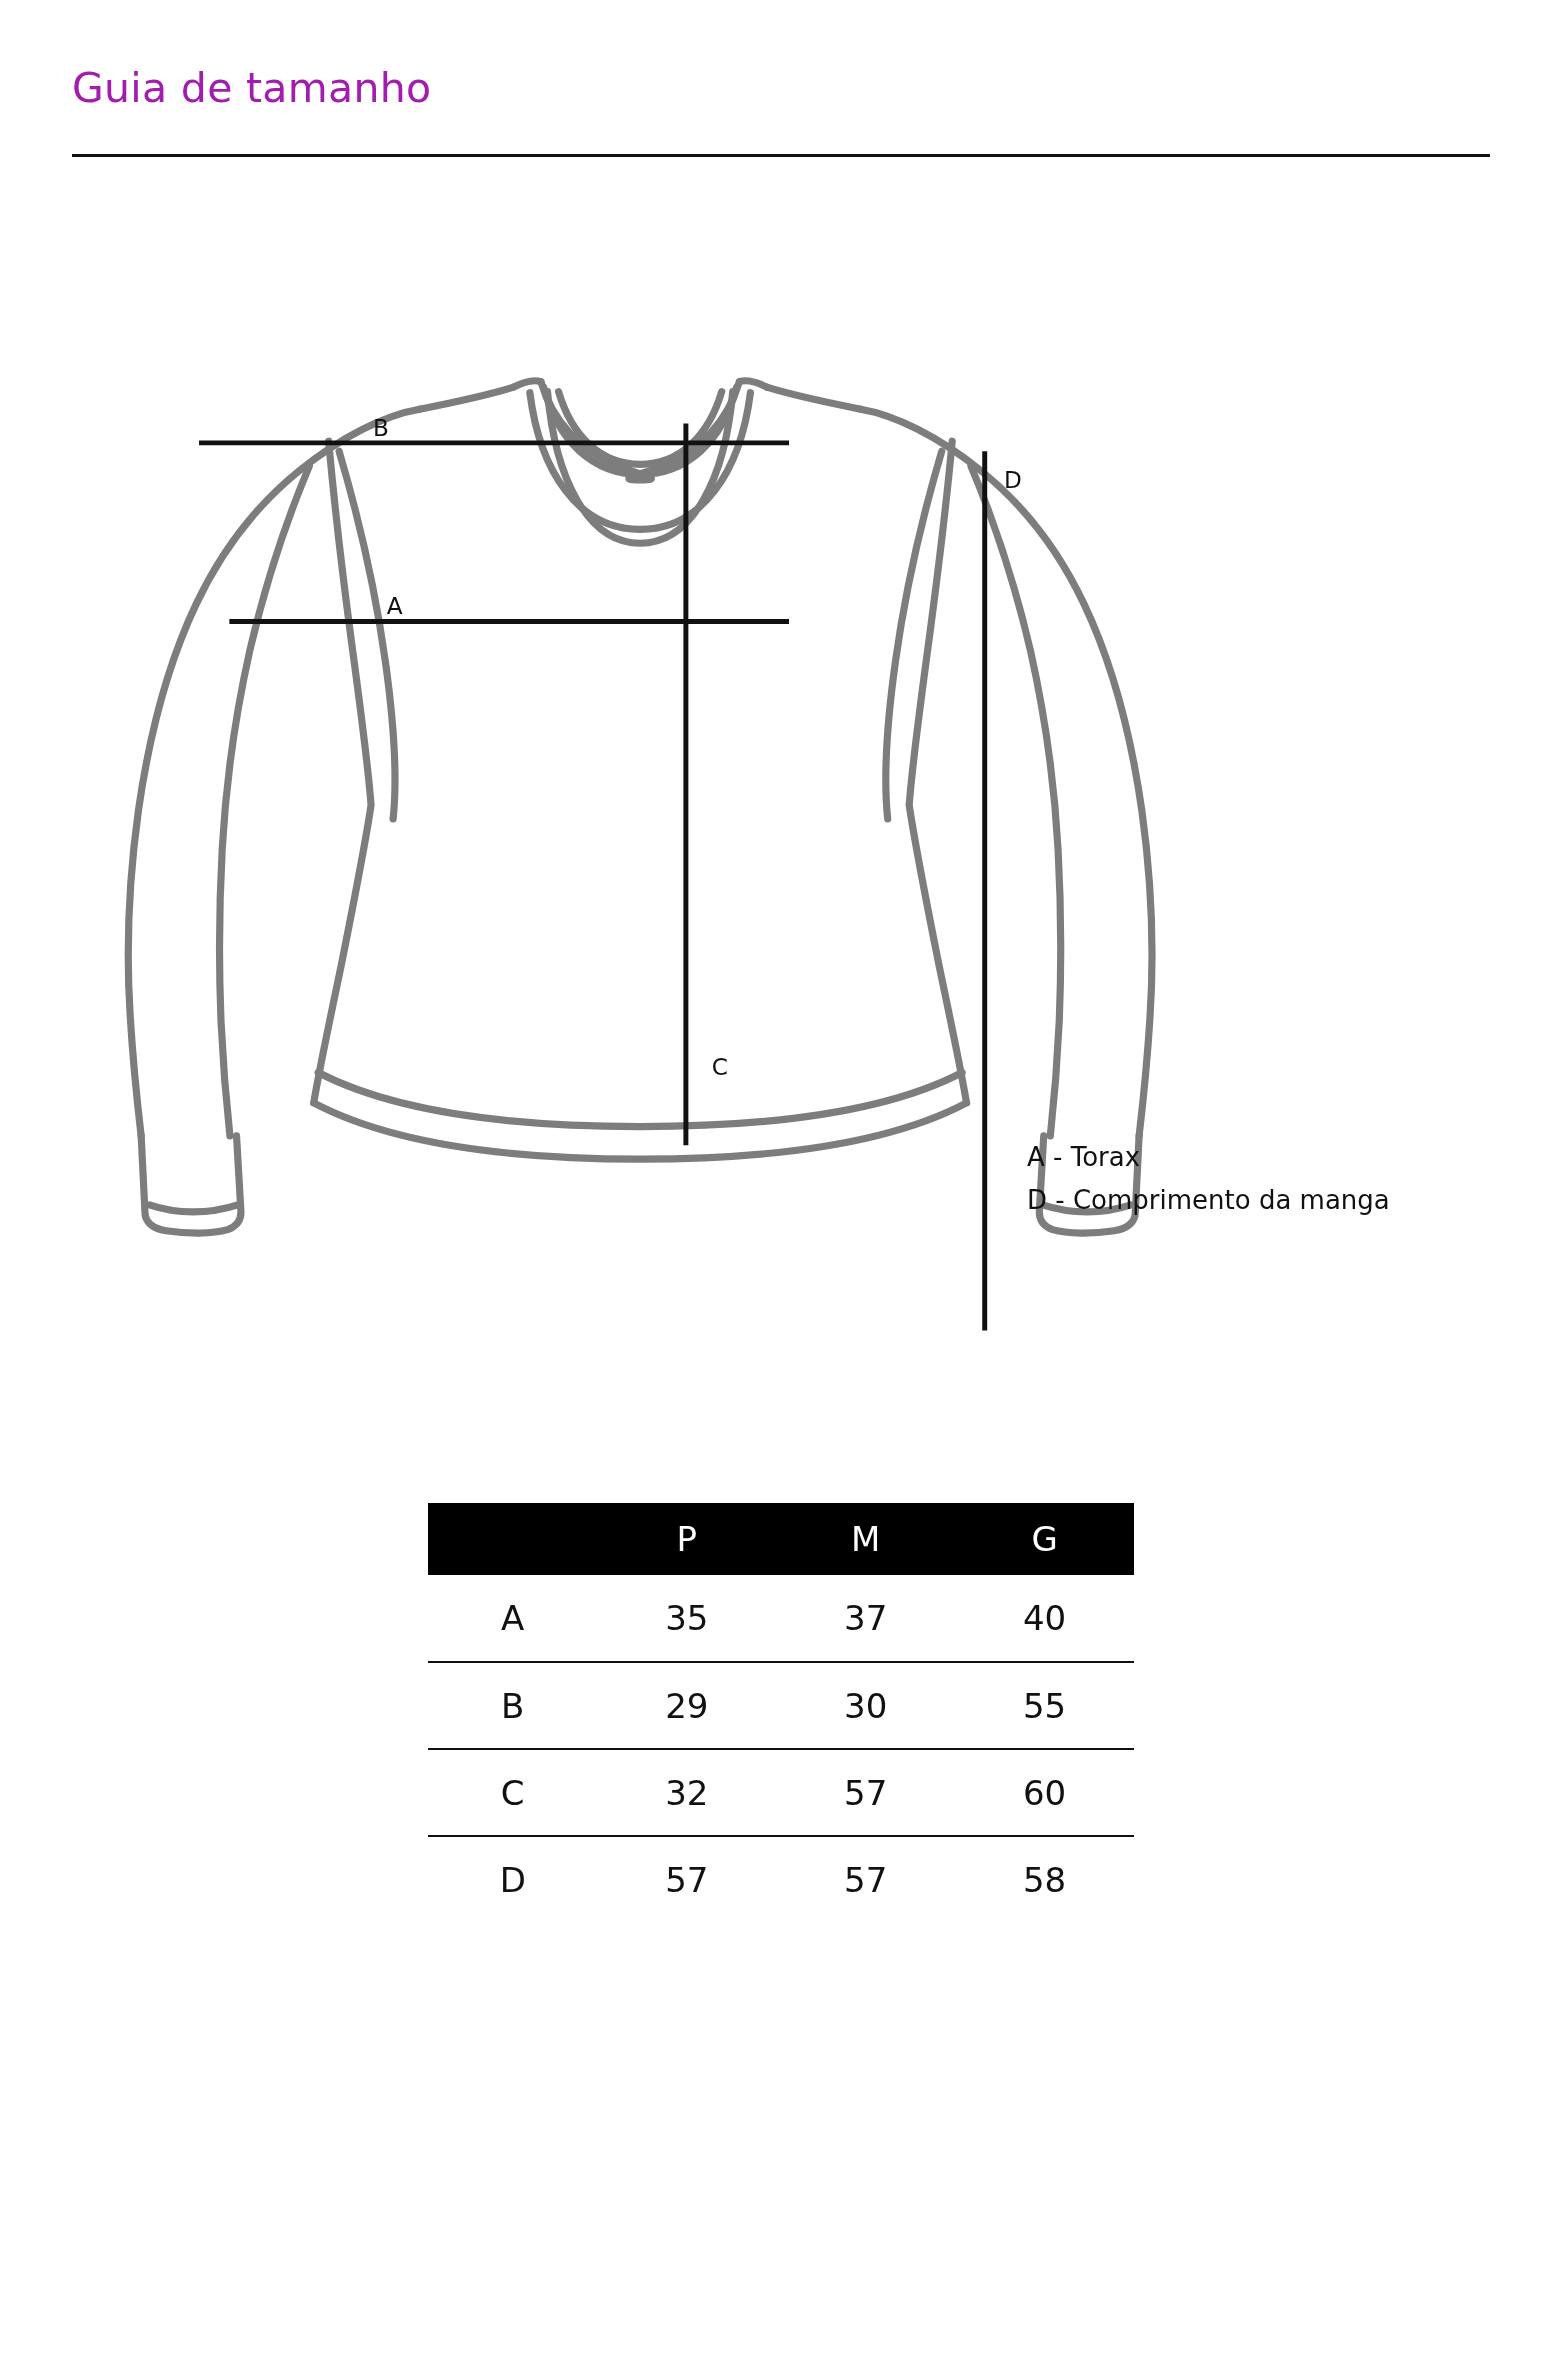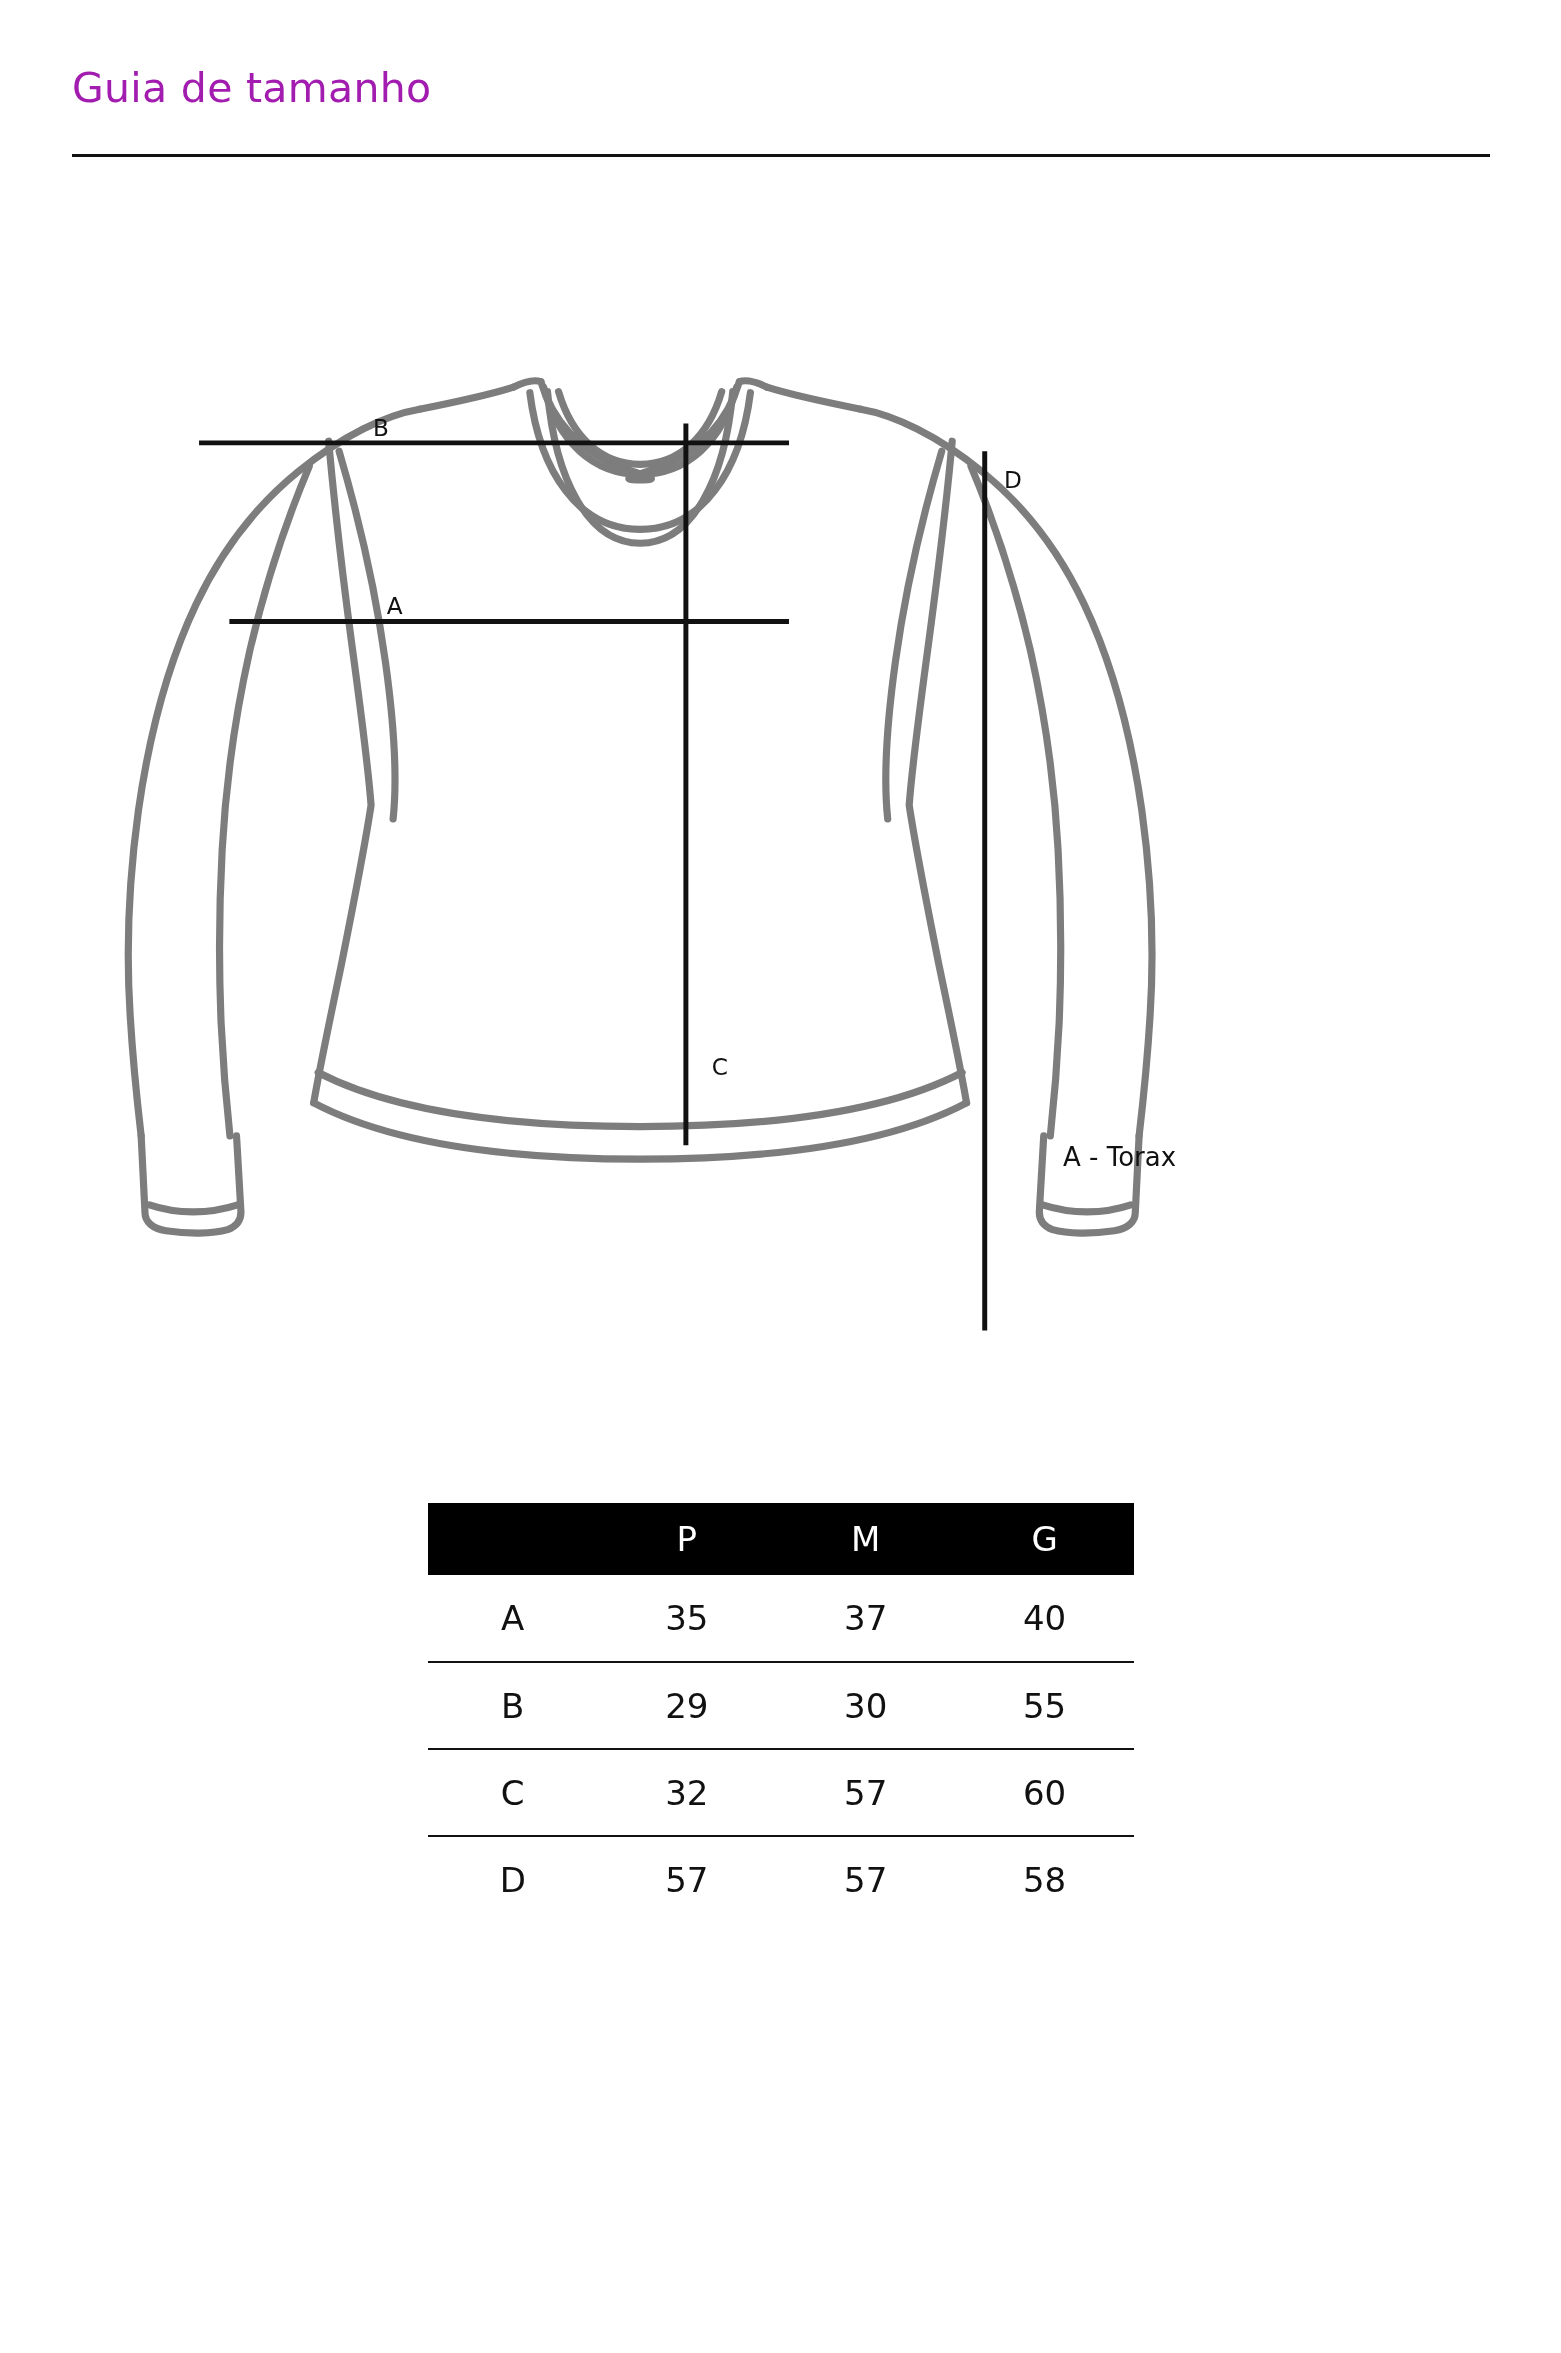--- a/index.html
+++ b/index.html
@@ -63,21 +63,20 @@
     top: 1136px;
     width: 519px;
   }
 
   .legend-item {
     font-size: 26px;
     font-weight: 400;
     line-height: 43px;
     color: #111111;
     white-space: nowrap;
-    margin-left: 36px;
   }
 
   
   .size-table {
     position: absolute;
     left: 428px;
     top: 1503px;
     width: 706px;
   }
 
@@ -247,20 +246,21 @@
       <text x="715" y="473" text-anchor="middle">A</text>
       <text x="1290" y="1310" text-anchor="start">C</text>
       <text x="1820" y="245" text-anchor="start">D</text>
     </g>
 
   </svg>
 </div>
 
 <div class="legend">
   <div class="legend-item">A - Torax</div>
+  <div class="legend-item">D - Comprimento da manga</div>
 </div>
 
 <div class="size-table">
   <table>
     <thead>
       <tr>
         <th class="col-label"></th>
         <th class="col-size">P</th>
         <th class="col-size">M</th>
         <th class="col-size">G</th>

